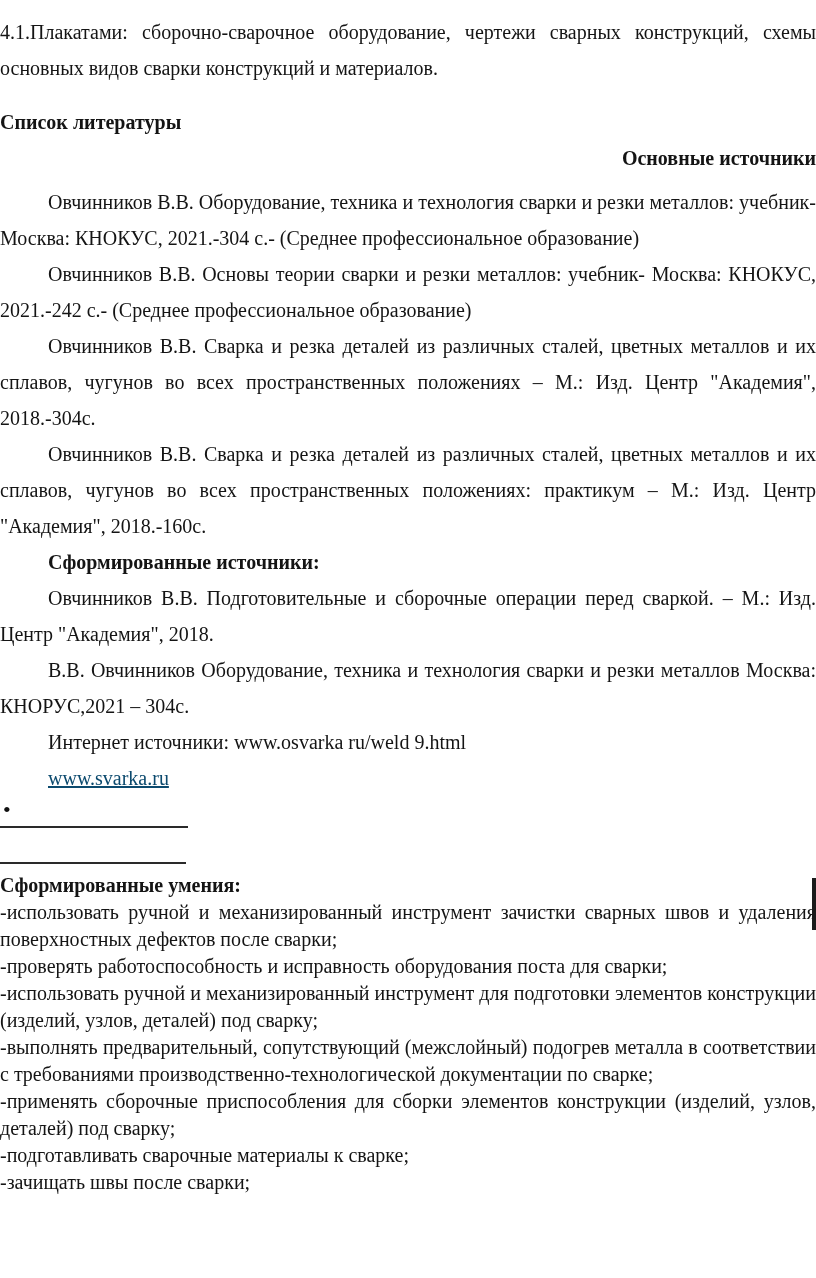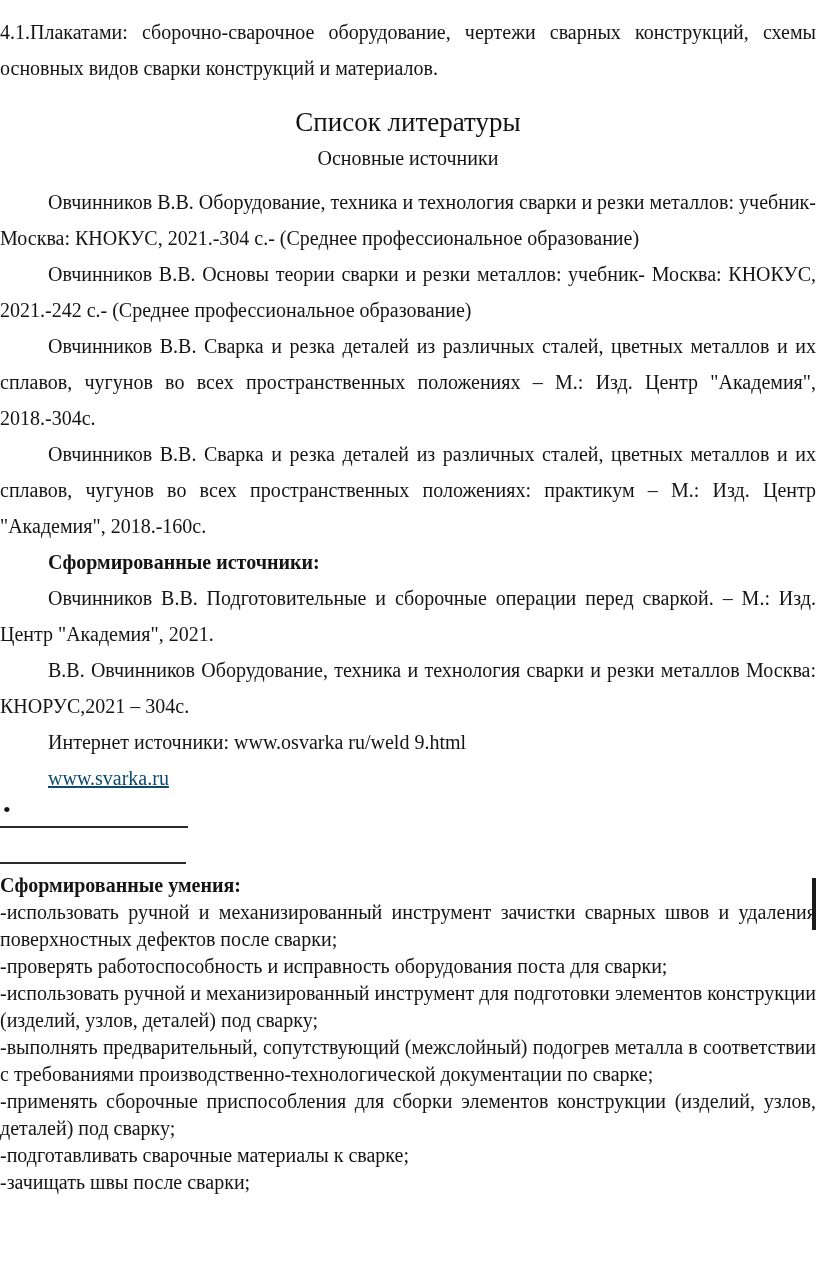--- a/index.html
+++ b/index.html
@@ -18,31 +18,31 @@
   }
   .para {
     margin: 0;
     line-height: 36px;
     text-align: justify;
   }
   .indent { text-indent: 48px; }
   .bold { font-weight: bold; }
   .center-title {
     margin: 18px 0 0 0;
-    font-size: 27px;
-    font-weight: normal;
-    text-align: center;
+    font-size: 20px;
+    font-weight: bold;
+    text-align: left;
     line-height: 36px;
   }
   .left-heading {
     margin: 0;
     font-size: 20px;
-    font-weight: normal;
+    font-weight: bold;
     line-height: 36px;
-    text-align: center;
+    text-align: right;
   }
   .first-entry { margin-top: 8px; }
   .link-line {
     margin: 0;
     line-height: 36px;
     text-indent: 48px;
     text-align: left;
   }
   a.doclink {
     color: #0c4a6e;
@@ -99,21 +99,21 @@
 
   <h2 class="left-heading">Основные источники</h2>
 
   <p class="para indent first-entry">Овчинников В.В. Оборудование, техника и технология сварки и резки металлов: учебник- Москва: КНОКУС, 2021.-304 с.- (Среднее профессиональное образование)</p>
   <p class="para indent">Овчинников В.В. Основы теории сварки и резки металлов: учебник- Москва: КНОКУС, 2021.-242 с.- (Среднее профессиональное образование)</p>
   <p class="para indent">Овчинников В.В. Сварка и резка деталей из различных сталей, цветных металлов и их сплавов, чугунов во всех пространственных положениях – М.: Изд. Центр "Академия", 2018.-304с.</p>
   <p class="para indent">Овчинников В.В. Сварка и резка деталей из различных сталей, цветных металлов и их сплавов, чугунов во всех пространственных положениях: практикум – М.: Изд. Центр "Академия", 2018.-160с.</p>
 
   <p class="para indent bold">Сформированные источники:</p>
 
-  <p class="para indent">Овчинников В.В. Подготовительные и сборочные операции перед сваркой. – М.: Изд. Центр "Академия", 2021.</p>
+  <p class="para indent">Овчинников В.В. Подготовительные и сборочные операции перед сваркой. – М.: Изд. Центр "Академия", 2018.</p>
   <p class="para indent">В.В. Овчинников Оборудование, техника и технология сварки и резки металлов Москва: КНОРУС,2021 – 304с.</p>
 
   <p class="para indent">Интернет источники: www.osvarka ru/weld 9.html</p>
 
   <p class="link-line"><a class="doclink" href="#">www.svarka.ru</a></p>
 
   <div class="bullet-line">
     <span class="bullet">•</span>
     <span class="blank-underline u1"></span>
   </div>

